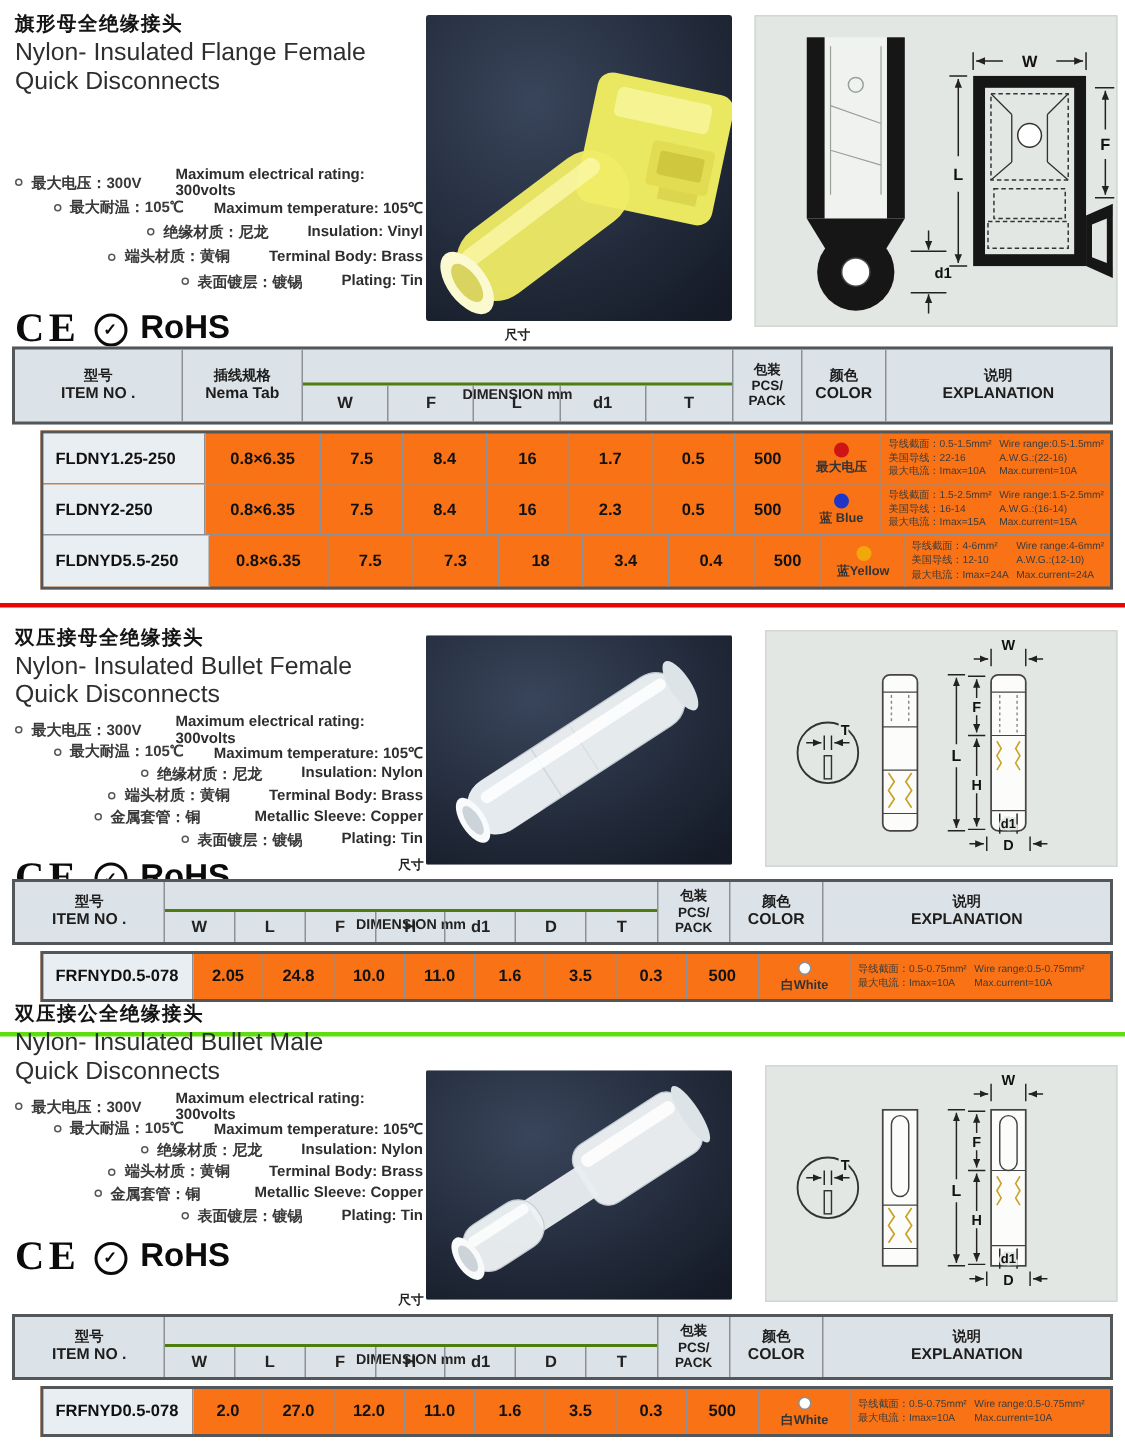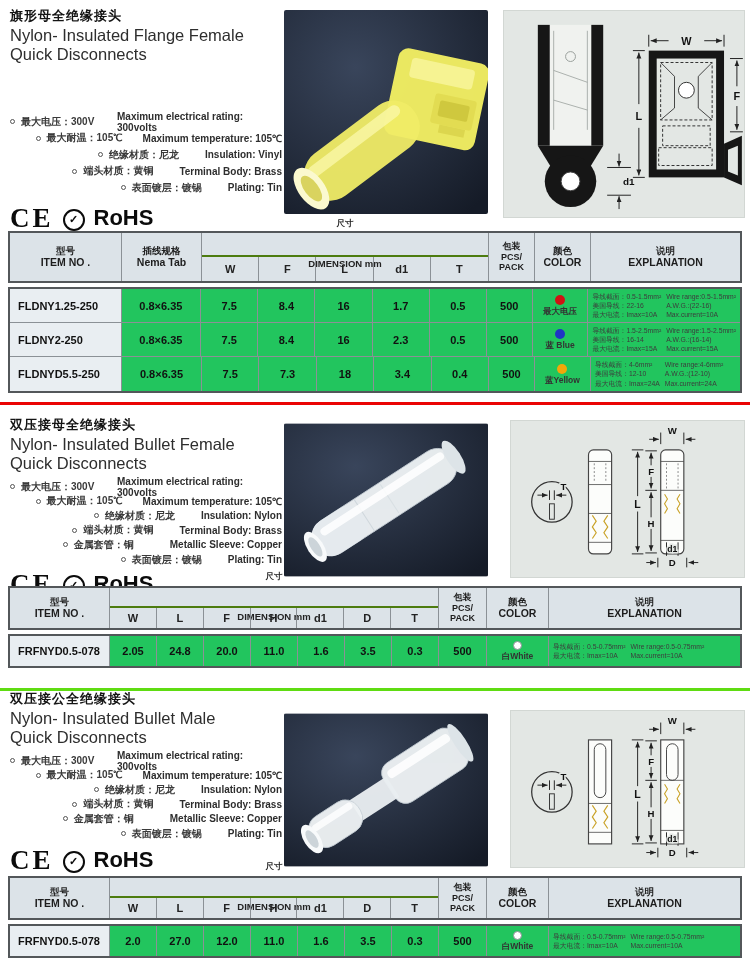--- a/index.html
+++ b/index.html
@@ -33,21 +33,21 @@
 
   
   .hr-red{position:absolute;left:0;width:750px;height:3px;}
   .hr-green{position:absolute;left:0;width:750px;height:3px;}
 
   
   .tbl{position:absolute;left:8px;width:734px;}
   .thead{border:2px solid #53575a;background:#dce3e8;display:flex;}
   .t1head{height:52px;}
   .bthead{height:44px;}
-  .tbody{border:2px solid #53575a;margin-top:4px;background:#22c55e;}
+  .tbody{border:2px solid #53575a;margin-top:4px;background:#f97316;margin-left:19px;}
   .hcell{display:flex;flex-direction:column;align-items:center;justify-content:center;
          border-right:1px solid #8b9196;color:#1d1d1d;line-height:1.15;}
   .hcell.last{border-right:none;}
   .h-cn{font-size:9.5px;font-weight:bold;}
   .h-en{font-size:10.5px;font-weight:bold;}
   .dimgroup{display:flex;flex-direction:column;border-right:1px solid #8b9196;}
   .dimtitle{display:flex;flex-direction:column;align-items:center;justify-content:center;
             border-bottom:2px solid #4d7c0f;line-height:1.05;gap:32px;}
   .t1head .dimtitle{height:24px;}
   .bthead .dimtitle{height:20px;}
@@ -503,21 +503,21 @@
       <div class="hcell w-expl last">
         <span class="h-cn">说明</span>
         <span class="h-en">EXPLANATION</span>
       </div>
     </div>
     <div class="tbody">
       <div class="trow btrow">
         <div class="tcell item-cell w-item2">FRFNYD0.5-078</div>
         <div class="tcell w-dim2">2.05</div>
         <div class="tcell w-dim2">24.8</div>
-        <div class="tcell w-dim2">20.0</div>
+        <div class="tcell w-dim2">10.0</div>
         <div class="tcell w-dim2">11.0</div>
         <div class="tcell w-dim2">1.6</div>
         <div class="tcell w-dim2">3.5</div>
         <div class="tcell w-dim2">0.3</div>
         <div class="tcell w-pack2">500</div>
         <div class="tcell color-cell w-color2">
           <span class="dot outline"></span>
           <span class="color-label">白White</span>
         </div>
         <div class="tcell expl-cell w-expl last">
@@ -529,21 +529,21 @@
             <span>Wire range:0.5-0.75mm²</span>
             <span>Max.current=10A</span>
           </div>
         </div>
       </div>
     </div>
   </div>
 
   <div class="hr-green" style="top: 688px; background-color: rgb(95, 220, 18);"></div>
 
-  <div class="sec-text s23" style="top:690px">
+  <div class="sec-text s23" style="top:667px">
     <div class="title-cn">双压接公全绝缘接头</div>
     <div class="title-en">
       <div>Nylon- Insulated Bullet Male</div>
       <div>Quick Disconnects</div>
     </div>
     <div class="specs" style="margin-top:6px">
       <div class="spec">
           <span class="ring"></span>
           <span class="cn">最大电压：300V</span>
           <span class="en">Maximum electrical rating: 300volts</span>

